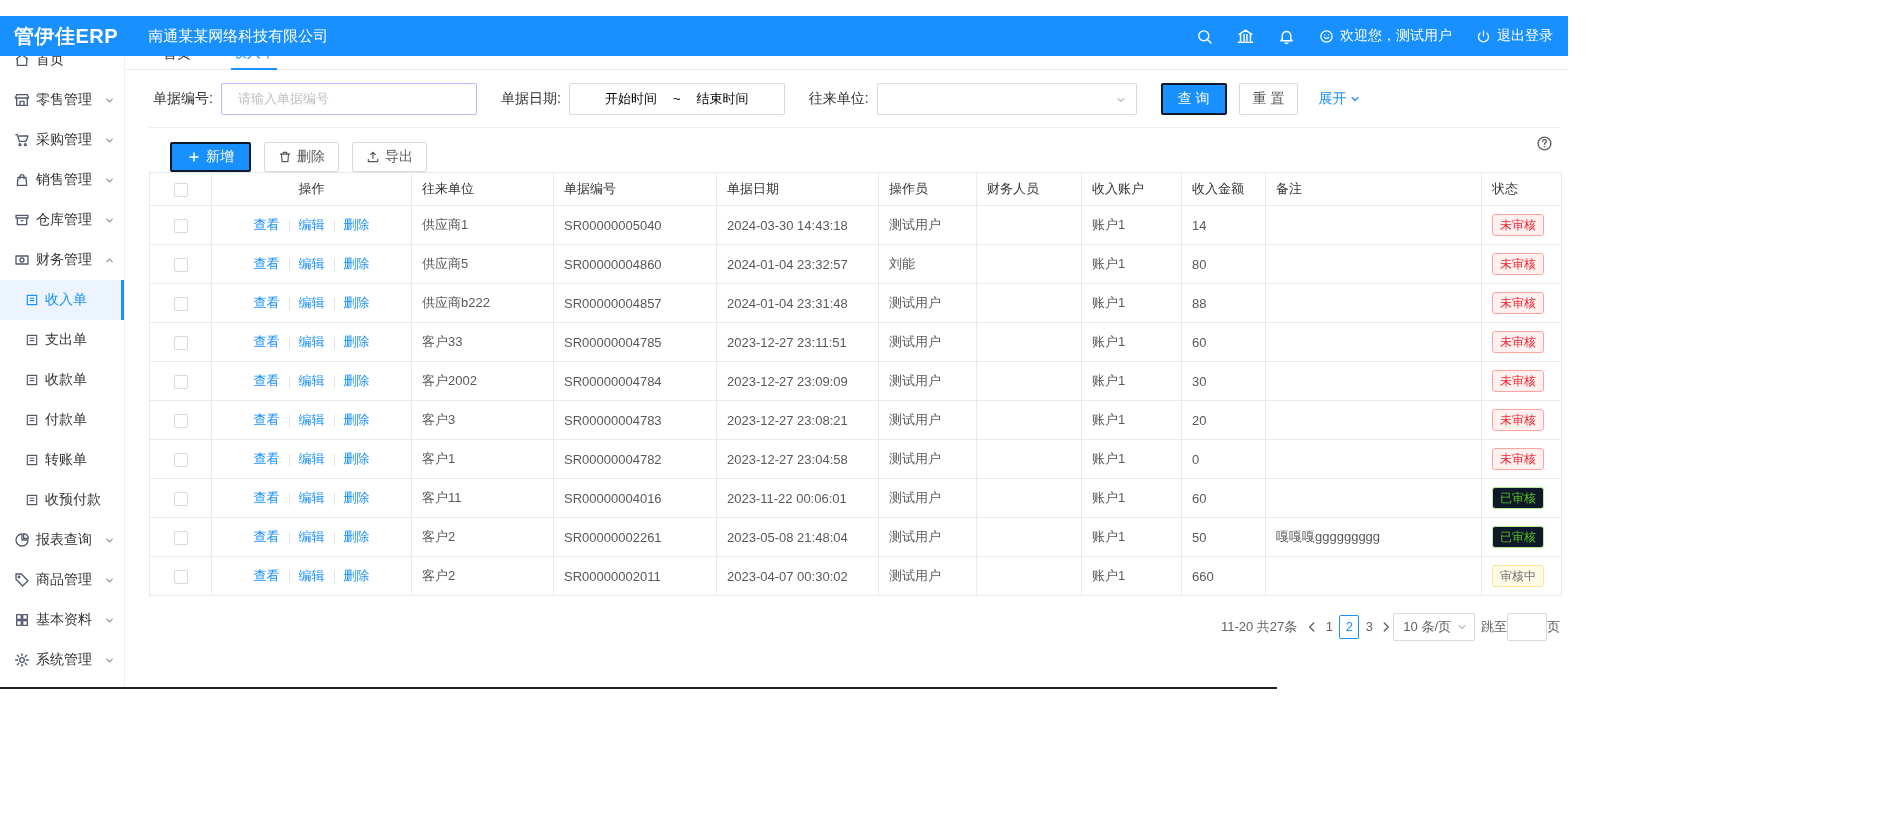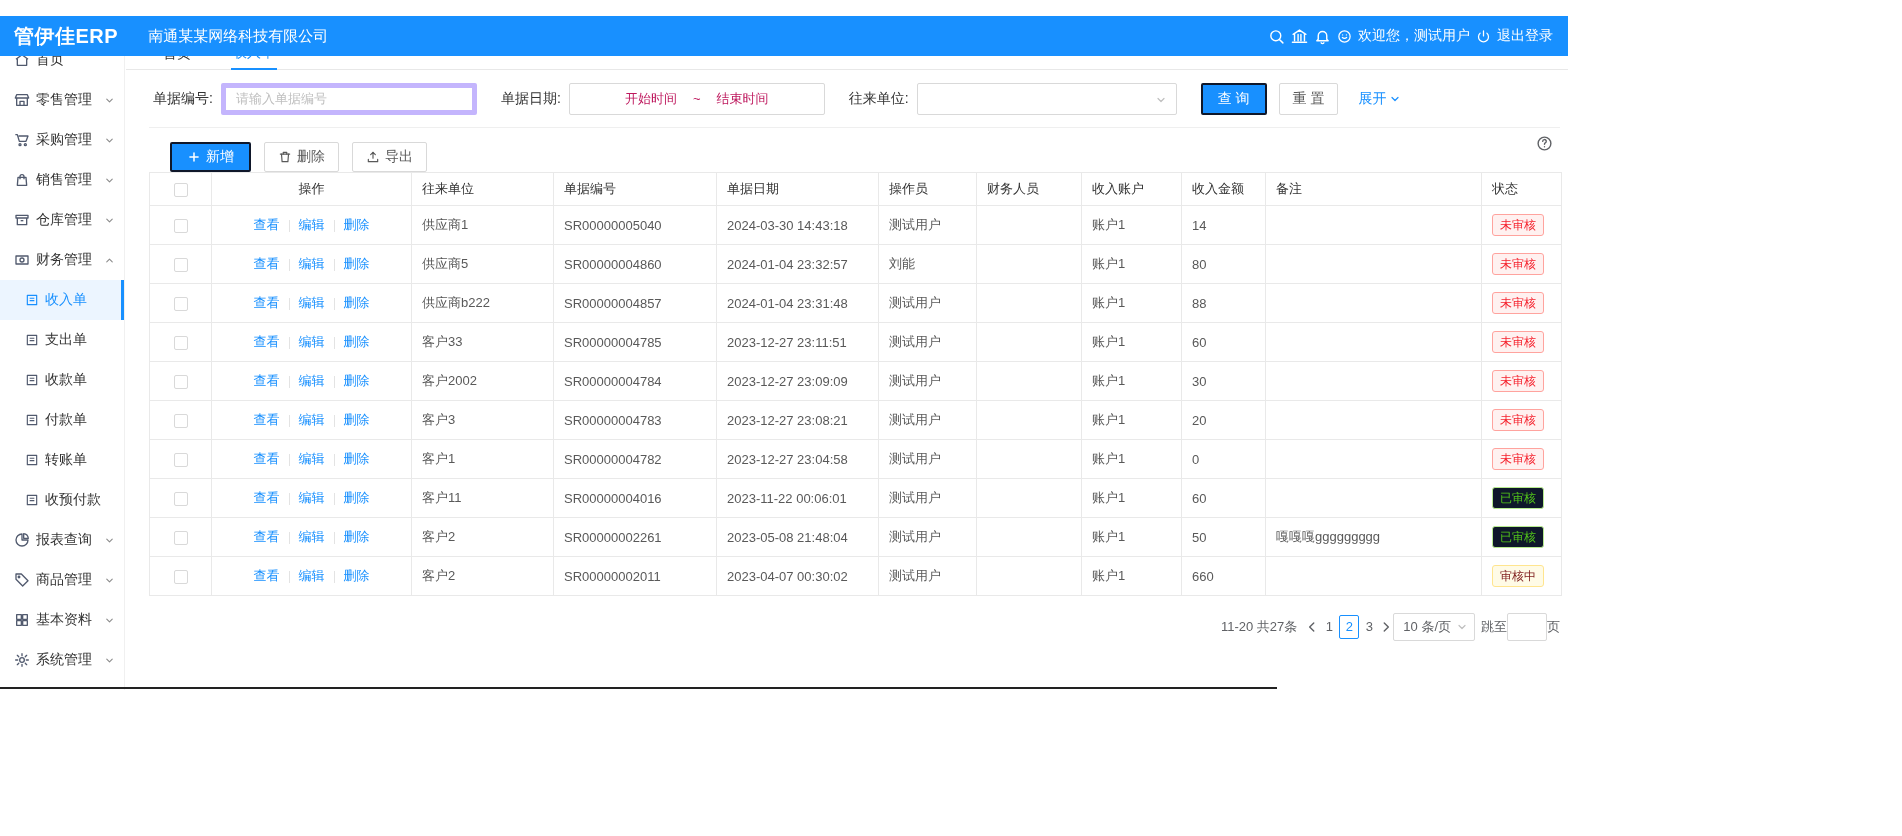--- a/index.html
+++ b/index.html
@@ -6,21 +6,21 @@
   html,body { background:#fff; }
   body { font-family:"Liberation Sans","DejaVu Sans",sans-serif; }
   .page { position:relative; width:1902px; height:836px; background:#fff; overflow:hidden; }
   .app { position:absolute; left:0; top:0; width:1568px; height:690px; background:#fff; }
   svg { display:block; width:100%; height:100%; }
 
   
   .topbar { position:absolute; left:0; top:16px; width:100%; height:40px; background:#1890ff; color:#fff; display:flex; align-items:center; z-index:5; }
   .logo { font-size:20px; font-weight:bold; margin-left:14px; letter-spacing:.5px; white-space:nowrap; }
   .company { font-size:15px; margin-left:30px; white-space:nowrap; }
-  .topbar-right { margin-left:auto; display:flex; align-items:center; gap:6px; margin-right:15px; font-size:14px; }
+  .topbar-right { margin-left:auto; display:flex; align-items:center; gap:24px; margin-right:15px; font-size:14px; }
   .tb-icon { width:17px; height:17px; display:inline-flex; color:#fff; cursor:pointer; }
   .tb-icon.sm { width:15px; height:15px; }
   .tb-group { display:flex; align-items:center; gap:6px; cursor:pointer; white-space:nowrap; }
 
   
   .sidebar { position:absolute; left:0; top:40px; width:125px; bottom:0; background:#fff; border-right:1px solid #f0f0f0; }
   .side-item { height:40px; display:flex; align-items:center; padding-left:14px; position:relative; font-size:14px; color:#333; cursor:pointer; white-space:nowrap; }
   .side-item .sicon { width:16px; height:16px; margin-right:6px; color:#515a6e; flex:none; }
   .side-item .chev { position:absolute; right:9px; width:11px; height:11px; color:#8c8c8c; }
   .side-sub { padding-left:25px; }
@@ -31,23 +31,23 @@
 
   
   .main { position:absolute; left:126px; top:40px; right:0; bottom:0; background:#fff; }
   .tabbar { height:30px; display:flex; align-items:flex-end; padding-left:35px; border-bottom:1px solid #e8e8e8; }
   .tab { font-size:14px; color:#333; margin-right:38px; padding:0 2px 6px 2px; cursor:pointer; }
   .tab.active { color:#1890ff; border-bottom:2px solid #1890ff; margin-bottom:-1px; }
 
   .filterbar { height:57px; display:flex; align-items:center; padding-left:27px; }
   .flabel { font-size:14px; color:#333; margin-right:8px; white-space:nowrap; }
   .gap24 { margin-left:24px; }
-  .finput { width:256px; height:32px; border:5px solid #c4b5fd; border-radius:2px; padding:0 10px; font-size:13px; color:#333; outline:none; font-family:inherit; }
+  .finput { width:256px; height:32px; border:1px solid #c4b5fd; border-radius:2px; padding:0 16px; font-size:13px; color:#333; outline:none; font-family:inherit; }
   .finput::placeholder { color:#bfbfbf; }
-  .daterange { width:256px; height:32px; border:1px solid #d9d9d9; border-radius:2px; display:flex; align-items:center; justify-content:center; gap:16px; color:#be185d; font-size:13px; cursor:pointer; }
+  .daterange { width:216px; height:32px; border:1px solid #d9d9d9; border-radius:2px; display:flex; align-items:center; justify-content:center; gap:16px; color:#000000; font-size:13px; cursor:pointer; }
   .fselect { width:260px; height:32px; border:1px solid #d9d9d9; border-radius:2px; position:relative; cursor:pointer; background:#fff; }
   .fselect .selchev { position:absolute; right:9px; top:10px; width:12px; height:12px; color:#bfbfbf; }
   .btn { height:32px; border-radius:2px; font-size:14px; display:inline-flex; align-items:center; justify-content:center; cursor:pointer; font-family:inherit; white-space:nowrap; }
   .btn-primary { background:#1890ff; color:#fff; border:2px solid #0f172a; padding:0 15px; }
   .btn-plain { background:#fff; color:#595959; border:1px solid #d9d9d9; padding:0 13px; }
   .ml12 { margin-left:12px; }
   .expand-link { color:#1890ff; font-size:14px; margin-left:20px; display:inline-flex; align-items:center; gap:3px; cursor:pointer; }
   .chev-sm { width:12px; height:12px; display:inline-flex; }
 
   .divider { margin:0 8px 0 23px; border-bottom:1px solid #efefef; }
@@ -65,21 +65,21 @@
   thead th { height:33px; color:#333; font-weight:500; font-size:13px; background:#fff; }
   .th-center { text-align:center; }
   .col-check { text-align:center; padding:0; }
   .checkbox { display:inline-block; width:14px; height:14px; border:1px solid #d9d9d9; border-radius:2px; background:#fff; vertical-align:middle; cursor:pointer; }
   .col-actions { text-align:center; }
   .act-link { color:#1890ff; cursor:pointer; text-decoration:none; }
   .act-sep { display:inline-block; width:1px; height:12px; background:#e3e3e3; margin:0 9px; vertical-align:middle; }
   .badge { display:inline-block; padding:2px 7px; border-radius:3px; font-size:12px; line-height:16px; }
   .badge-red    { color:#f5222d; background:#fff1f0; border:1px solid #ffa39e; }
   .badge-green  { color:#52c41a; background:#0f172a; border:1px solid #b7eb8f; }
-  .badge-orange { color:#7f1d1d; background:#fffbe6; border:1px solid #ffe58f; }
+  .badge-orange { color:#737373; background:#fffbe6; border:1px solid #ffe58f; }
 
   
   .pagination { display:flex; align-items:center; justify-content:flex-end; margin:17px 8px 0 0; font-size:13px; color:#606266; gap:0; }
   .page-total { margin-right:8px; }
   .page-arrow { width:14px; height:14px; color:#606266; cursor:pointer; display:inline-flex; }
   .page-num { min-width:20px; height:24px; line-height:22px; text-align:center; cursor:pointer; padding:0 3px; border:1px solid transparent; border-radius:2px; }
   .page-num.active { border-color:#1890ff; color:#1890ff; background:#fff; }
   .size-select { border:1px solid #d9d9d9; border-radius:2px; height:28px; padding:0 6px 0 9px; display:inline-flex; align-items:center; gap:5px; cursor:pointer; background:#fff; color:#606266; }
   .size-select .chev-sm { color:#bfbfbf; }
   .jump-label { margin-left:6px; }

